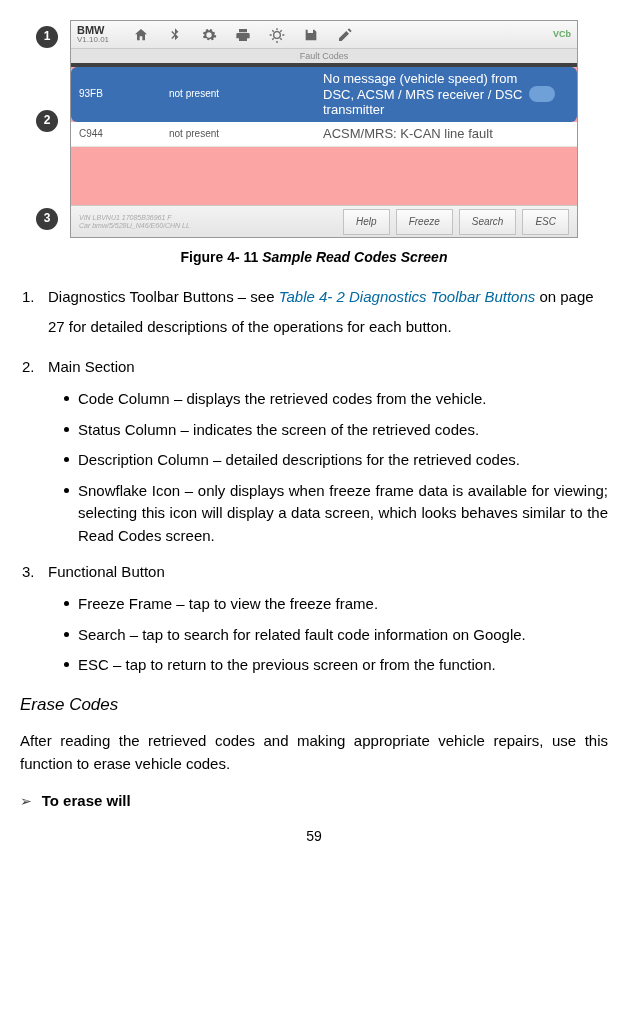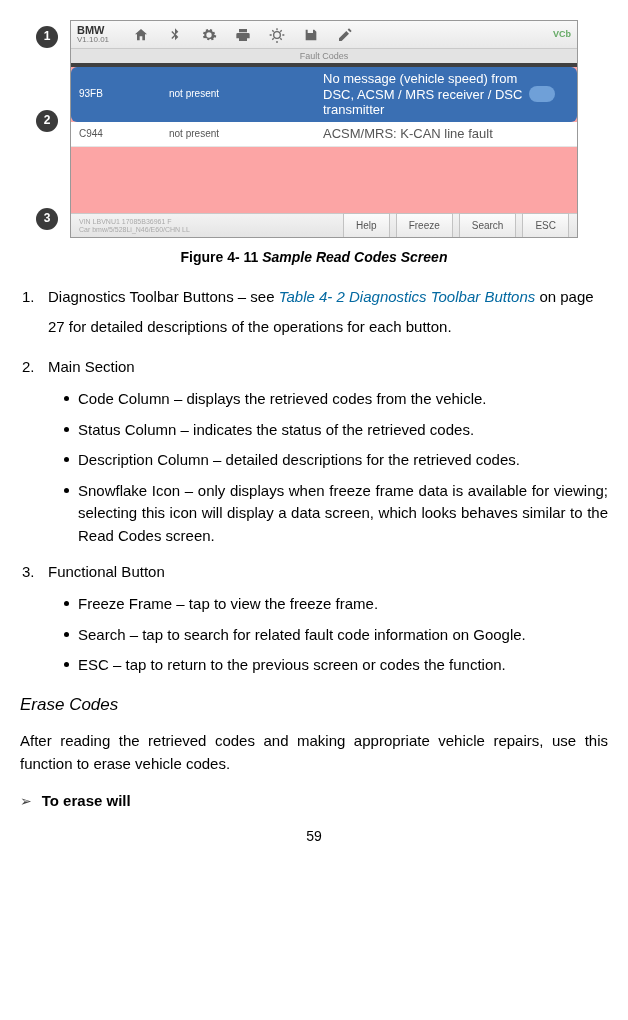--- a/index.html
+++ b/index.html
@@ -75,25 +75,25 @@
     .row.plain { color: #555; background: #fff; border-bottom: 1px solid #e5e5e5; }
     .row.plain .desc { color: #555; }
     .row .desc { font-size: 13px; line-height: 1.2; margin-left: 44px; }
     .snow {
       width: 26px; height: 16px; border-radius: 8px;
       background: #6fa0d8; display: flex; align-items: center; justify-content: center;
     }
     .snow svg { width: 12px; height: 12px; fill: #fff; }
 
     .footer {
-      height: 24px;
+      height: 32px;
       background: linear-gradient(#f3f3f3, #e4e4e4);
       border-top: 1px solid #c9c9c9;
       display: flex; align-items: center;
-      padding: 0 8px; gap: 6px;
+      padding: 0 8px; gap: 6px; font-style: italic;
     }
     .vin { flex: 1; font-size: 7px; color: #aaa; line-height: 1.1; }
     .fbtn {
       font-size: 10px; color: #555;
       padding: 4px 12px;
       background: linear-gradient(#fcfcfc,#e9e9e9);
       border: 1px solid #c2c2c2;
     }
 
     .caption { text-align: center; font-weight: bold; font-size: 14px; margin: 6px 0 14px 0; }
@@ -207,31 +207,31 @@
 </div>
 
 <ol class="ol">
   <li>
     <span>Diagnostics Toolbar Buttons – see </span><span class="link">Table 4- 2 Diagnostics Toolbar Buttons</span><span> on page 27 for detailed descriptions of the operations for each button.</span>
   </li>
   <li>
     <span>Main Section</span>
     <ul class="ul">
       <li>Code Column – displays the retrieved codes from the vehicle.</li>
-      <li>Status Column – indicates the status of the retrieved codes.</li>
+      <li>Status Column – indicates the screen of the retrieved codes.</li>
       <li>Description Column – detailed descriptions for the retrieved codes.</li>
       <li>Snowflake Icon – only displays when freeze frame data is available for viewing; selecting this icon will display a data screen, which looks behaves similar to the Read Codes screen.</li>
     </ul>
   </li>
   <li>
     <span>Functional Button</span>
     <ul class="ul">
       <li>Freeze Frame – tap to view the freeze frame.</li>
       <li>Search – tap to search for related fault code information on Google.</li>
-      <li>ESC – tap to return to the previous screen or codes the function.</li>
+      <li>ESC – tap to return to the previous screen or from the function.</li>
     </ul>
   </li>
 </ol>
 
 <h3 class="sub">Erase Codes</h3>
 <p class="body">After reading the retrieved codes and making appropriate vehicle repairs, use this function to erase vehicle codes.</p>
 
 <div class="task">
   <span class="tri">➢</span>
   <span class="ttext">To erase will</span>

